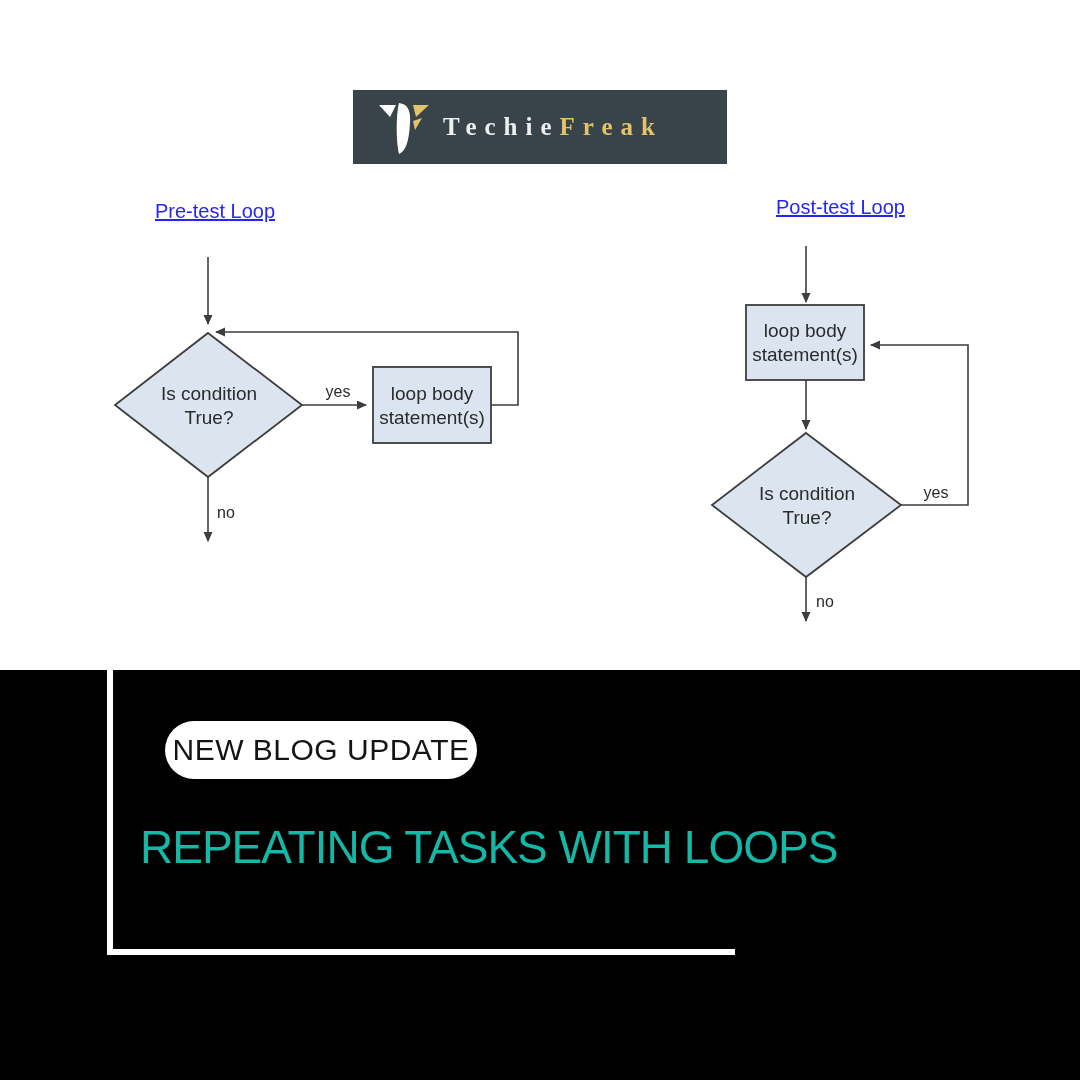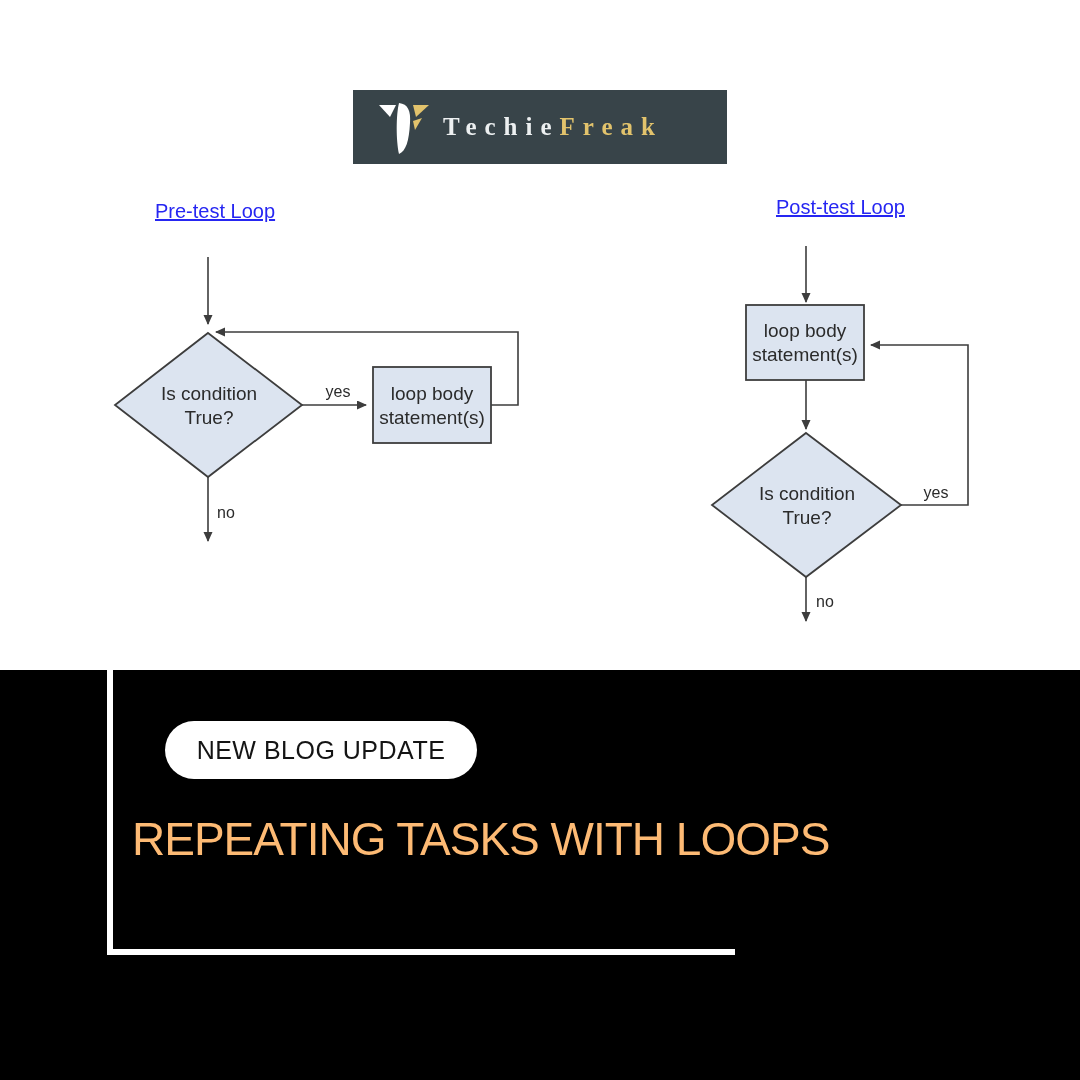--- a/index.html
+++ b/index.html
@@ -67,27 +67,27 @@
     position: absolute; left: 107px; top: 279px;
     width: 628px; height: 6px; background: #ffffff;
   }
   .badge-pill {
     position: absolute; left: 165px; top: 51px;
     width: 312px; height: 58px;
     background: #ffffff; border-radius: 29px;
     display: flex; align-items: center; justify-content: center;
   }
   .badge-pill span {
-    font-size: 25px; color: #141414; letter-spacing: 0.5px;
+    font-size: 30px; color: #141414; letter-spacing: 0.5px;
     white-space: nowrap;
   }
   .blog-title {
-    position: absolute; left: 126px; top: 138px; margin: 6px;
+    position: absolute; left: 126px; top: 138px; margin: 14px;
     font-size: 46px; font-weight: 500; line-height: 1.1;
-    color: #fdba74; letter-spacing: -1px;
+    color: #14b8a6; letter-spacing: -1px;
     white-space: nowrap;
   }
 </style>
 </head>
 <body>
 
 <div class="canvas">
 
   <div class="top-section">
 

